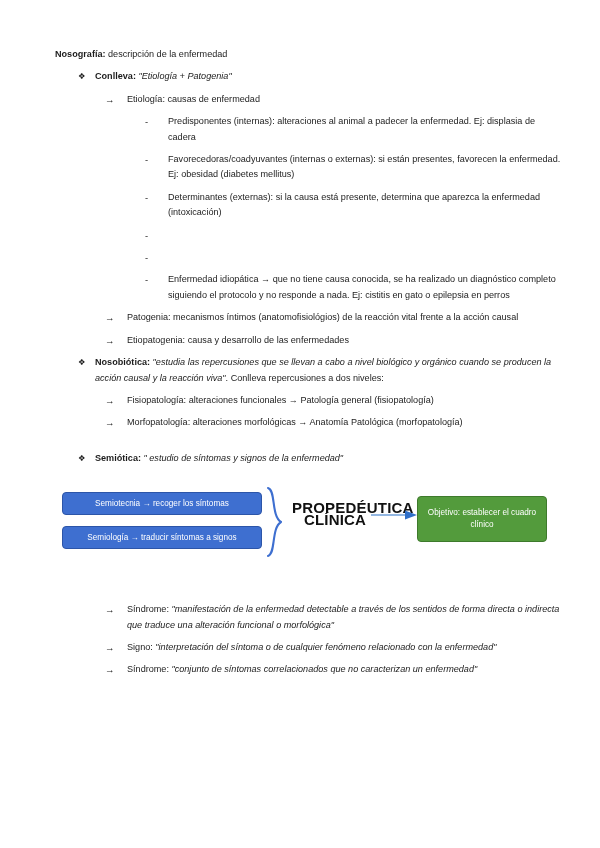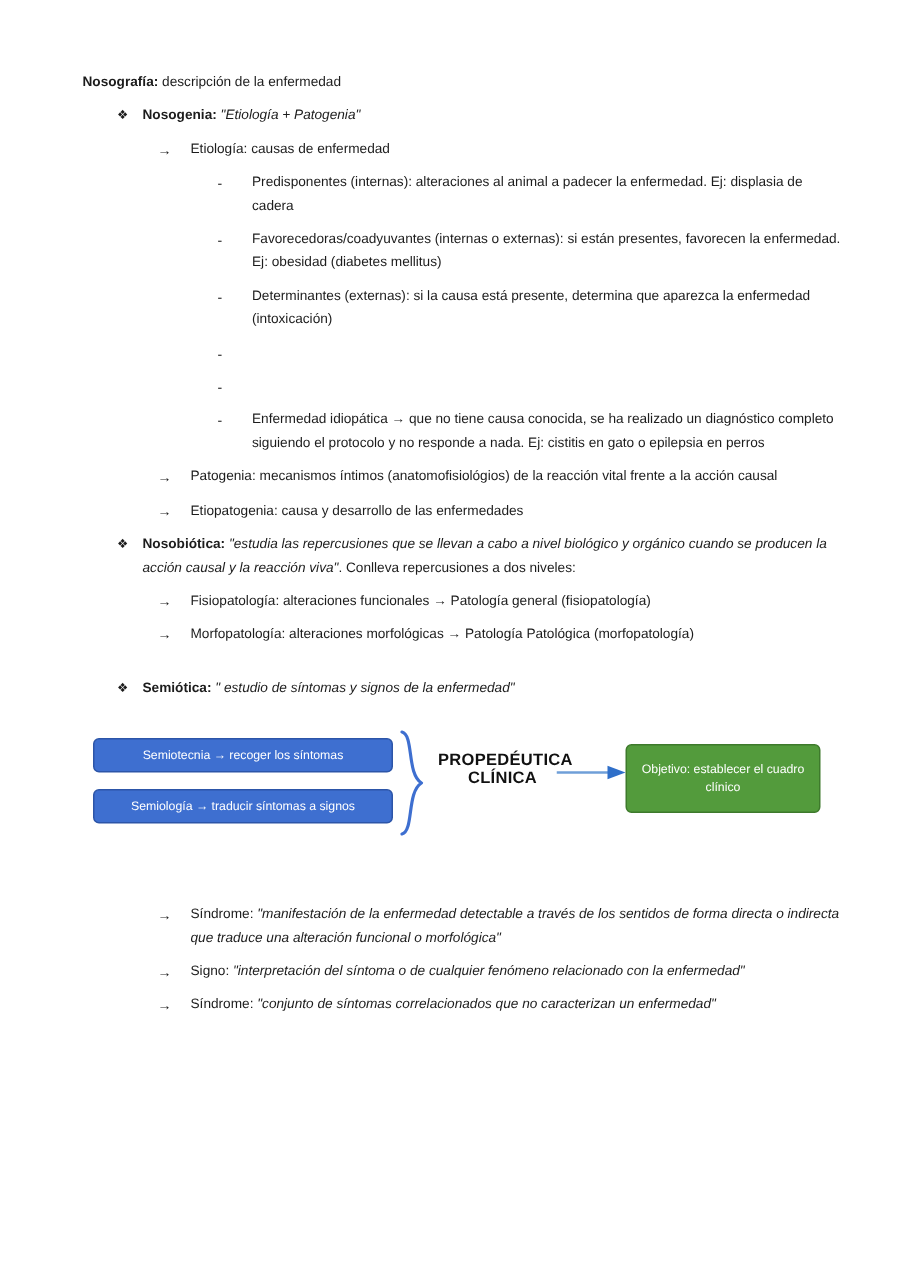--- a/index.html
+++ b/index.html
@@ -108,21 +108,21 @@
     top: 2px;
     width: 18px;
     height: 72px;
   }
   .propedeutica {
     position: absolute;
     left: 292px;
     top: 18px;
     width: 86px;
     text-align: center;
-    font-size: 11px;
+    font-size: 15px;
     line-height: 11.5px;
     font-weight: bold;
     letter-spacing: 0.2px;
     color: #111111;
   }
   .arrow {
     position: absolute;
     left: 371px;
     top: 25px;
     width: 48px;
@@ -139,21 +139,21 @@
     <div class="txt">
       <b>Nosografía:</b><span> descripción de la enfermedad</span>
     </div>
   </div>
 
   <div class="gap-s"></div>
 
   <div class="row lvl1">
     <div class="bullet">❖</div>
     <div class="txt">
-      <b>Nosogenia:</b>
+      <b>Conlleva:</b>
       <i>"Etiología + Patogenia"</i>
     </div>
   </div>
 
   <div class="gap-s"></div>
 
   <div class="row lvl2">
     <div class="bullet">→</div>
     <div class="txt">Etiología: causas de enfermedad</div>
   </div>
@@ -216,21 +216,21 @@
 
   <div class="row lvl2">
     <div class="bullet">→</div>
     <div class="txt">Fisiopatología: alteraciones funcionales → Patología general (fisiopatología)</div>
   </div>
 
   <div class="gap-s"></div>
 
   <div class="row lvl2">
     <div class="bullet">→</div>
-    <div class="txt">Morfopatología: alteraciones morfológicas → Patología Patológica (morfopatología)</div>
+    <div class="txt">Morfopatología: alteraciones morfológicas → Anatomía Patológica (morfopatología)</div>
   </div>
 
   <div class="gap-l"></div>
 
   <div class="row lvl1">
     <div class="bullet">❖</div>
     <div class="txt">
       <b>Semiótica:</b>
       <i>" estudio de síntomas y signos de la enfermedad"</i>
     </div>

